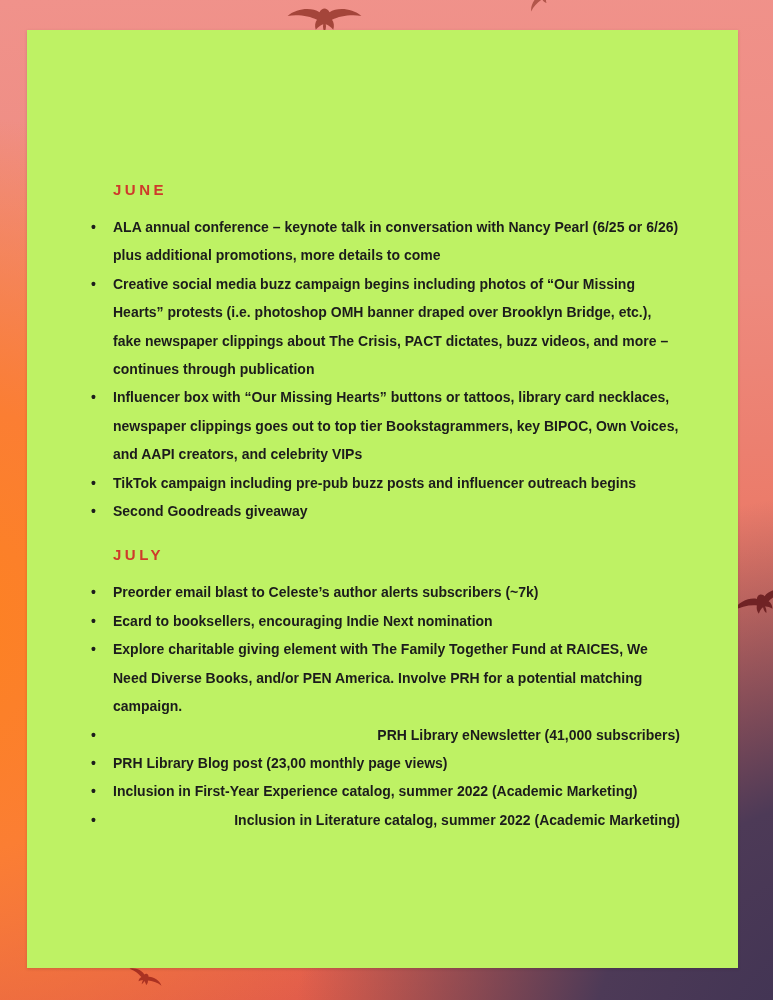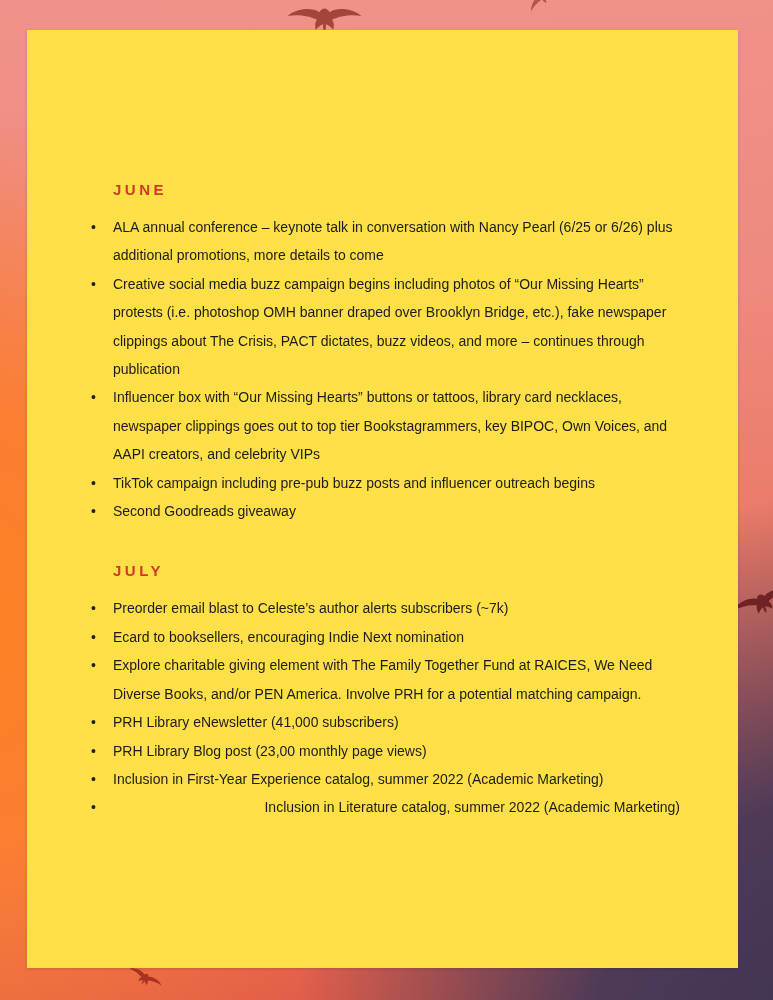--- a/index.html
+++ b/index.html
@@ -26,45 +26,46 @@
   .bird-1 { left: 287px; top: 6px;   width: 75px; }
   .bird-2 { left: 524px; top: -12px; width: 42px; transform: rotate(-55deg); }
   .bird-3 { left: 732px; top: 592px; width: 62px; transform: rotate(-20deg); }
   .bird-4 { left: 126px; top: 972px; width: 37px; transform: rotate(28deg); }
 
   
   .sheet {
     position: absolute;
     left: 27px; top: 30px;
     width: 711px; height: 938px;
-    background: #fde047;
+    background: #bef264;
     box-shadow: 0 1px 3px rgba(60, 30, 40, 0.18);
   }
   .sheet-content {
     padding: 150px 58px 0 86px;
   }
 
-  .doc-section + .doc-section { margin-top: 36px; }
+  .doc-section + .doc-section { margin-top: 20px; }
 
   .section-heading {
     font-size: 15px;
     line-height: 20px;
     font-weight: 700;
     letter-spacing: 3.5px;
     color: #cf3a2b;
     margin-bottom: 13px;
   }
 
   .bullet-list { list-style: none; }
   .bullet-item {
     position: relative;
     max-width: 592px;
     font-size: 14px;
     line-height: 28.4px;
     color: #1c1c1c;
+    font-weight: bold;
   }
   .bullet-item::before {
     content: "\2022";
     position: absolute;
     left: -22px;
     top: 0;
     color: #1c1c1c;
     font-size: 14px;
   }
 </style>
@@ -108,21 +109,21 @@
   <section class="doc-section">
     <h2 class="section-heading" style="color: rgb(207, 58, 43);">JULY</h2>
     <ul class="bullet-list">
 
   <li class="bullet-item" style="color: rgb(28, 28, 28);">Preorder email blast to Celeste’s author alerts subscribers (~7k)</li>
 
   <li class="bullet-item" style="color: rgb(28, 28, 28);">Ecard to booksellers, encouraging Indie Next nomination</li>
 
   <li class="bullet-item" style="color: rgb(28, 28, 28);">Explore charitable giving element with The Family Together Fund at RAICES, We Need Diverse Books, and/or PEN America. Involve PRH for a potential matching campaign.</li>
 
-  <li class="bullet-item" style="color: rgb(28, 28, 28);">PRH Library eNewsletter (41,000 subscribers)</li>
+  <li class="bullet-item" style="color: rgb(28, 28, 28); text-align: right;">PRH Library eNewsletter (41,000 subscribers)</li>
 
   <li class="bullet-item" style="color: rgb(28, 28, 28);">PRH Library Blog post (23,00 monthly page views)</li>
 
   <li class="bullet-item" style="color: rgb(28, 28, 28);">Inclusion in First-Year Experience catalog, summer 2022 (Academic Marketing)</li>
 
   <li class="bullet-item" style="color: rgb(28, 28, 28); text-align: right;">Inclusion in Literature catalog, summer 2022 (Academic Marketing)</li>
 </ul>
   </section>
 </div>
   </div>

